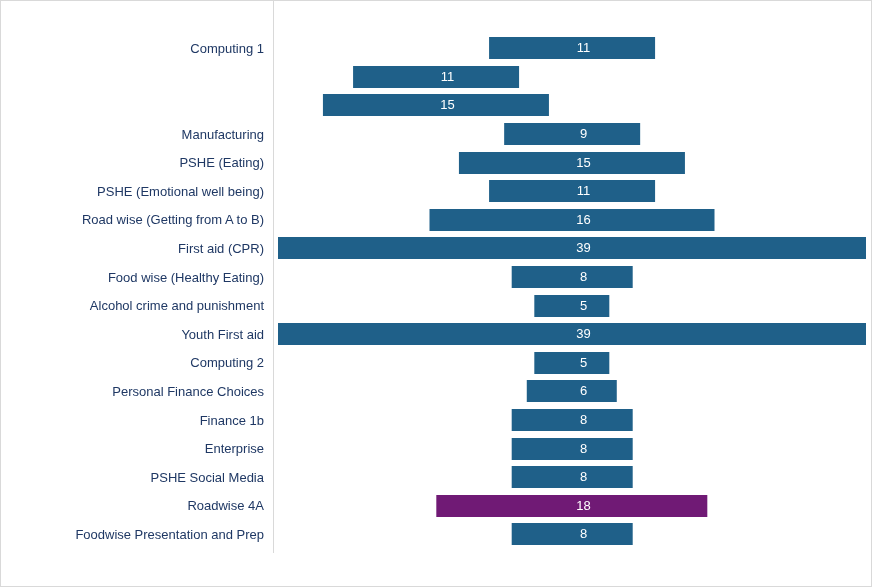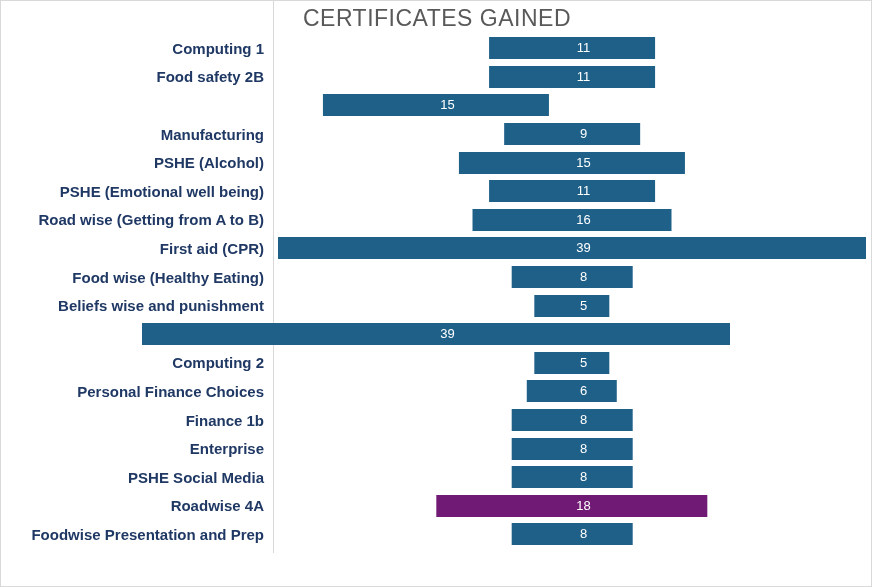--- a/index.html
+++ b/index.html
@@ -44,22 +44,22 @@
     align-items: center;
     height: 28.6px;
     box-sizing: border-box;
   }
   .cat-label {
     width: 272px;
     flex: 0 0 272px;
     text-align: right;
     padding-right: 9px;
     box-sizing: border-box;
-    font-size: 15px;
-    font-weight: bold;
+    font-size: 13px;
+    font-weight: normal;
     color: #1f3864;
     font-family: "Liberation Sans", sans-serif;
     white-space: nowrap;
     overflow: hidden;
   }
   .bar-area {
     position: relative;
     flex: 1 1 auto;
     height: 100%;
   }
@@ -93,35 +93,33 @@
     font-size: 13px;
     font-family: "Liberation Sans", sans-serif;
     line-height: 22px;
     margin-left: 23px;
   }
 </style>
 </head>
 <body>
 
 <div id="chart-frame">
-  <div id="chart-title">CERTIFICATES GAINED</div>
   <div class="axis-line"></div>
   <div id="plot">
       <div class="row">
         <div class="cat-label">Computing 1</div>
         <div class="bar-area">
           <div class="bar-wrap">
             <div class="bar" style="background: rgb(31, 96, 137); width: 165.846px;">
               <span class="bar-value">11</span>
             </div>
           </div>
         </div>
       </div>
       <div class="row">
-        <div class="cat-label">Food safety 2B</div>
         <div class="bar-area">
           <div class="bar-wrap">
             <div class="bar" style="background: rgb(31, 96, 137); width: 165.846px;">
               <span class="bar-value">11</span>
             </div>
           </div>
         </div>
       </div>
       <div class="row">
         <div class="bar-area">
@@ -136,21 +134,21 @@
         <div class="cat-label">Manufacturing</div>
         <div class="bar-area">
           <div class="bar-wrap">
             <div class="bar" style="background: rgb(31, 96, 137); width: 135.692px;">
               <span class="bar-value">9</span>
             </div>
           </div>
         </div>
       </div>
       <div class="row">
-        <div class="cat-label">PSHE (Alcohol)</div>
+        <div class="cat-label">PSHE (Eating)</div>
         <div class="bar-area">
           <div class="bar-wrap">
             <div class="bar" style="background: rgb(31, 96, 137); width: 226.154px;">
               <span class="bar-value">15</span>
             </div>
           </div>
         </div>
       </div>
       <div class="row">
         <div class="cat-label">PSHE (Emotional well being)</div>
@@ -159,21 +157,21 @@
             <div class="bar" style="background: rgb(31, 96, 137); width: 165.846px;">
               <span class="bar-value">11</span>
             </div>
           </div>
         </div>
       </div>
       <div class="row">
         <div class="cat-label">Road wise (Getting from A to B)</div>
         <div class="bar-area">
           <div class="bar-wrap">
-            <div class="bar" style="background: rgb(31, 96, 137); width: 199px;">
+            <div class="bar" style="background: rgb(31, 96, 137); width: 285px;">
               <span class="bar-value">16</span>
             </div>
           </div>
         </div>
       </div>
       <div class="row">
         <div class="cat-label">First aid (CPR)</div>
         <div class="bar-area">
           <div class="bar-wrap">
             <div class="bar" style="background: rgb(31, 96, 137); width: 588px;">
@@ -186,30 +184,31 @@
         <div class="cat-label">Food wise (Healthy Eating)</div>
         <div class="bar-area">
           <div class="bar-wrap">
             <div class="bar" style="background: rgb(31, 96, 137); width: 120.615px;">
               <span class="bar-value">8</span>
             </div>
           </div>
         </div>
       </div>
       <div class="row">
-        <div class="cat-label">Beliefs wise and punishment</div>
+        <div class="cat-label">Alcohol crime and punishment</div>
         <div class="bar-area">
           <div class="bar-wrap">
             <div class="bar" style="background: rgb(31, 96, 137); width: 75.3846px;">
               <span class="bar-value">5</span>
             </div>
           </div>
         </div>
       </div>
       <div class="row">
+        <div class="cat-label">Youth First aid</div>
         <div class="bar-area">
           <div class="bar-wrap">
             <div class="bar" style="background: rgb(31, 96, 137); width: 588px;">
               <span class="bar-value">39</span>
             </div>
           </div>
         </div>
       </div>
       <div class="row">
         <div class="cat-label">Computing 2</div>

